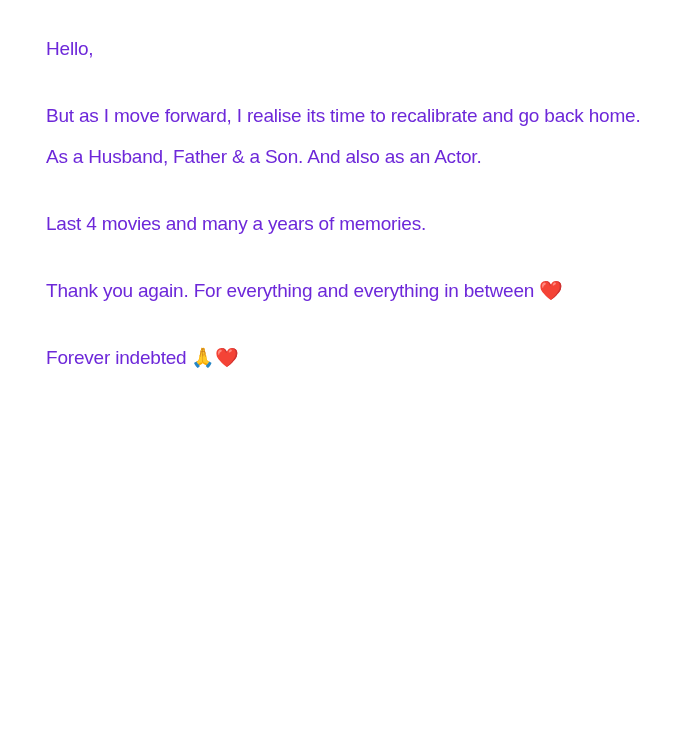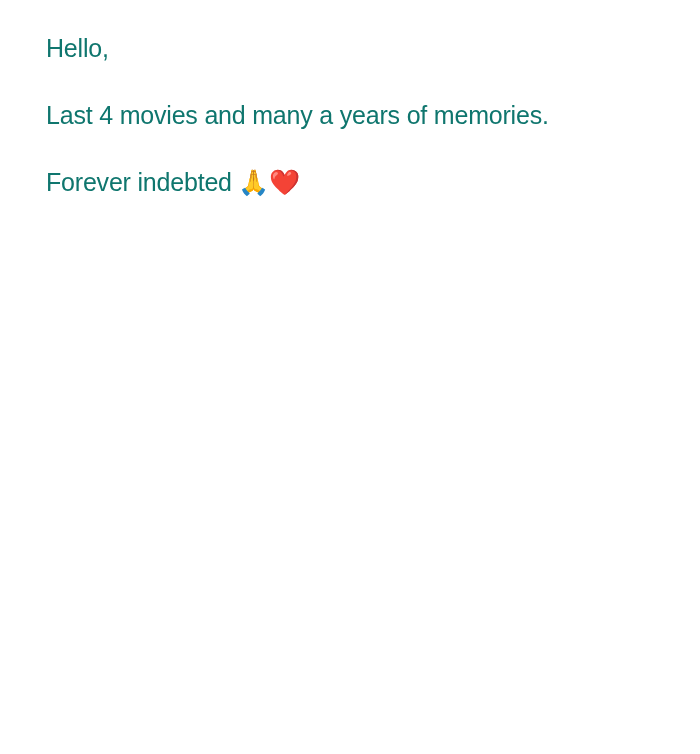--- a/index.html
+++ b/index.html
@@ -15,32 +15,34 @@
     overflow: hidden;
   }
   .note {
     box-sizing: border-box;
     width: 700px;
     height: 754px;
     padding: 28px 46px 10px 46px;
     background: #ffffff;
   }
   .para {
-    font-size: 25px;
+    font-size: 19px;
     line-height: 41px;
     letter-spacing: -0.2px;
-    color: #0f766e;
+    color: #6d28d9;
     margin: 0 0 26px 0;
     white-space: pre-wrap;
     word-wrap: break-word;
   }
   .para:last-child {
     margin-bottom: 0;
   }
 </style>
 </head>
 <body>
 
 <div class="note">
   <p class="para">Hello,</p>
+  <p class="para">But as I move forward, I realise its time to recalibrate and go back home. As a Husband, Father &amp; a Son. And also as an Actor.</p>
   <p class="para">Last 4 movies and many a years of memories.</p>
+  <p class="para">Thank you again. For everything and everything in between ❤️</p>
   <p class="para">Forever indebted 🙏❤️</p>
 </div>
 
 </body></html>

